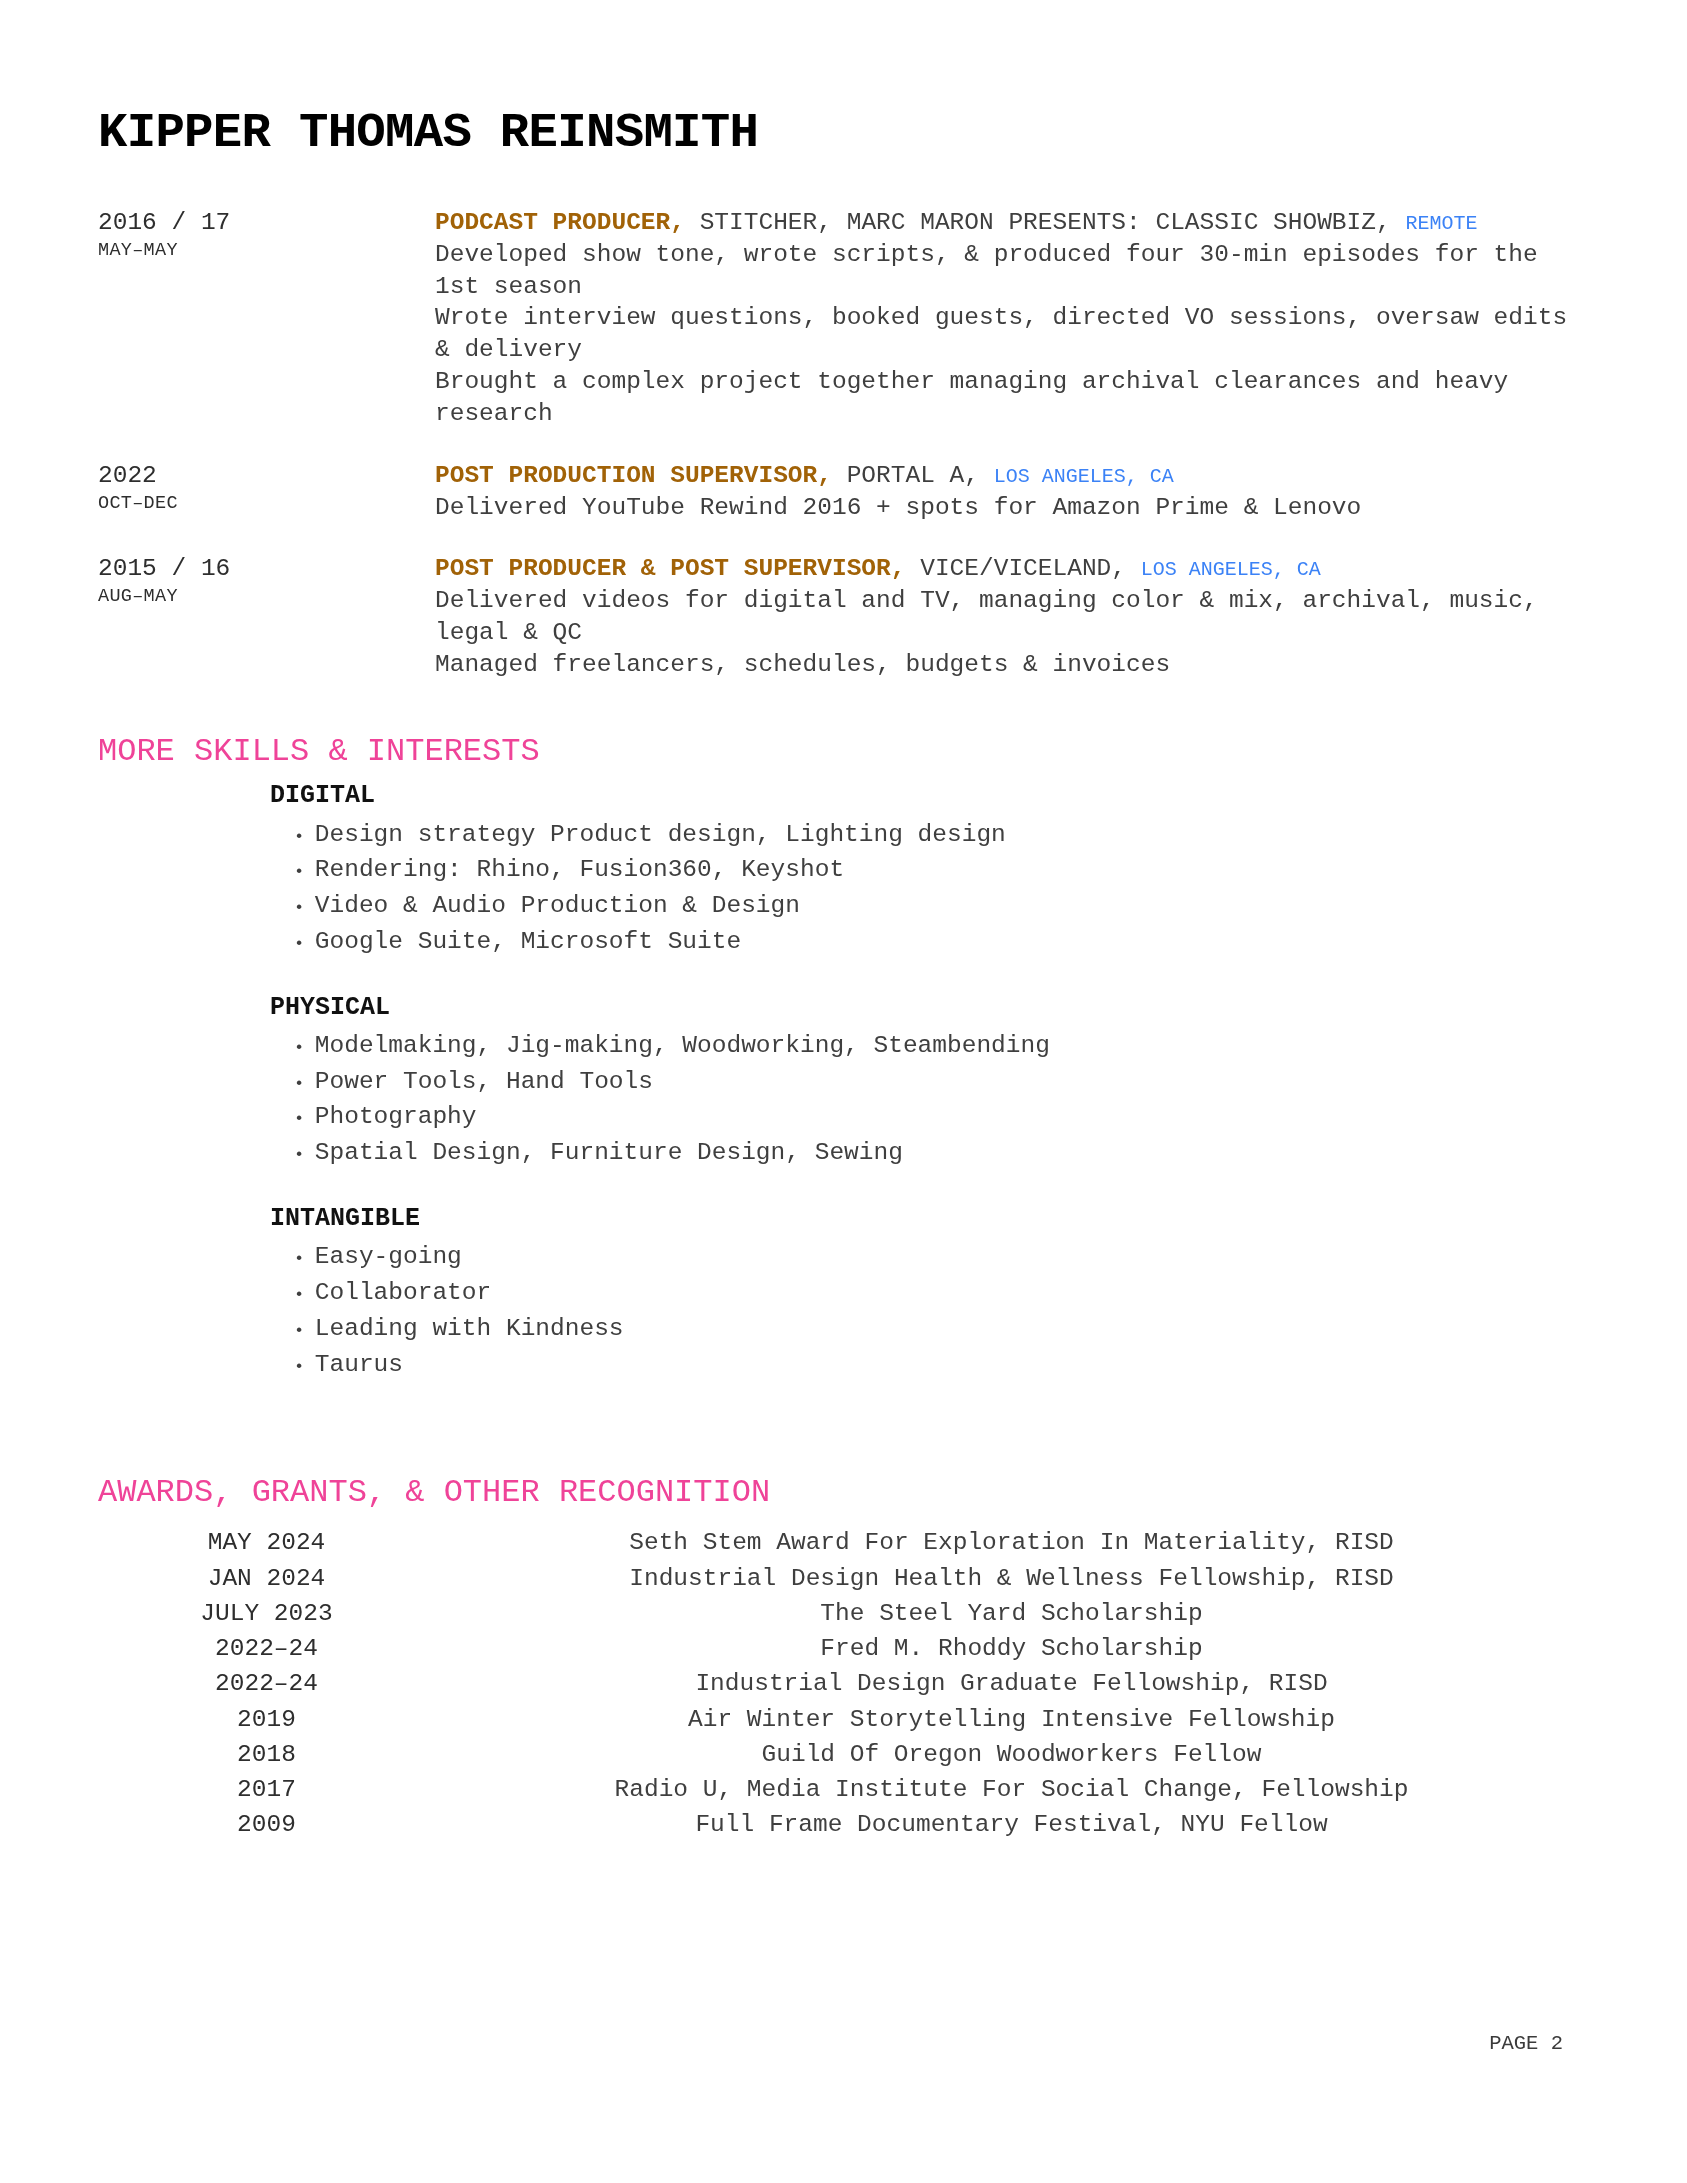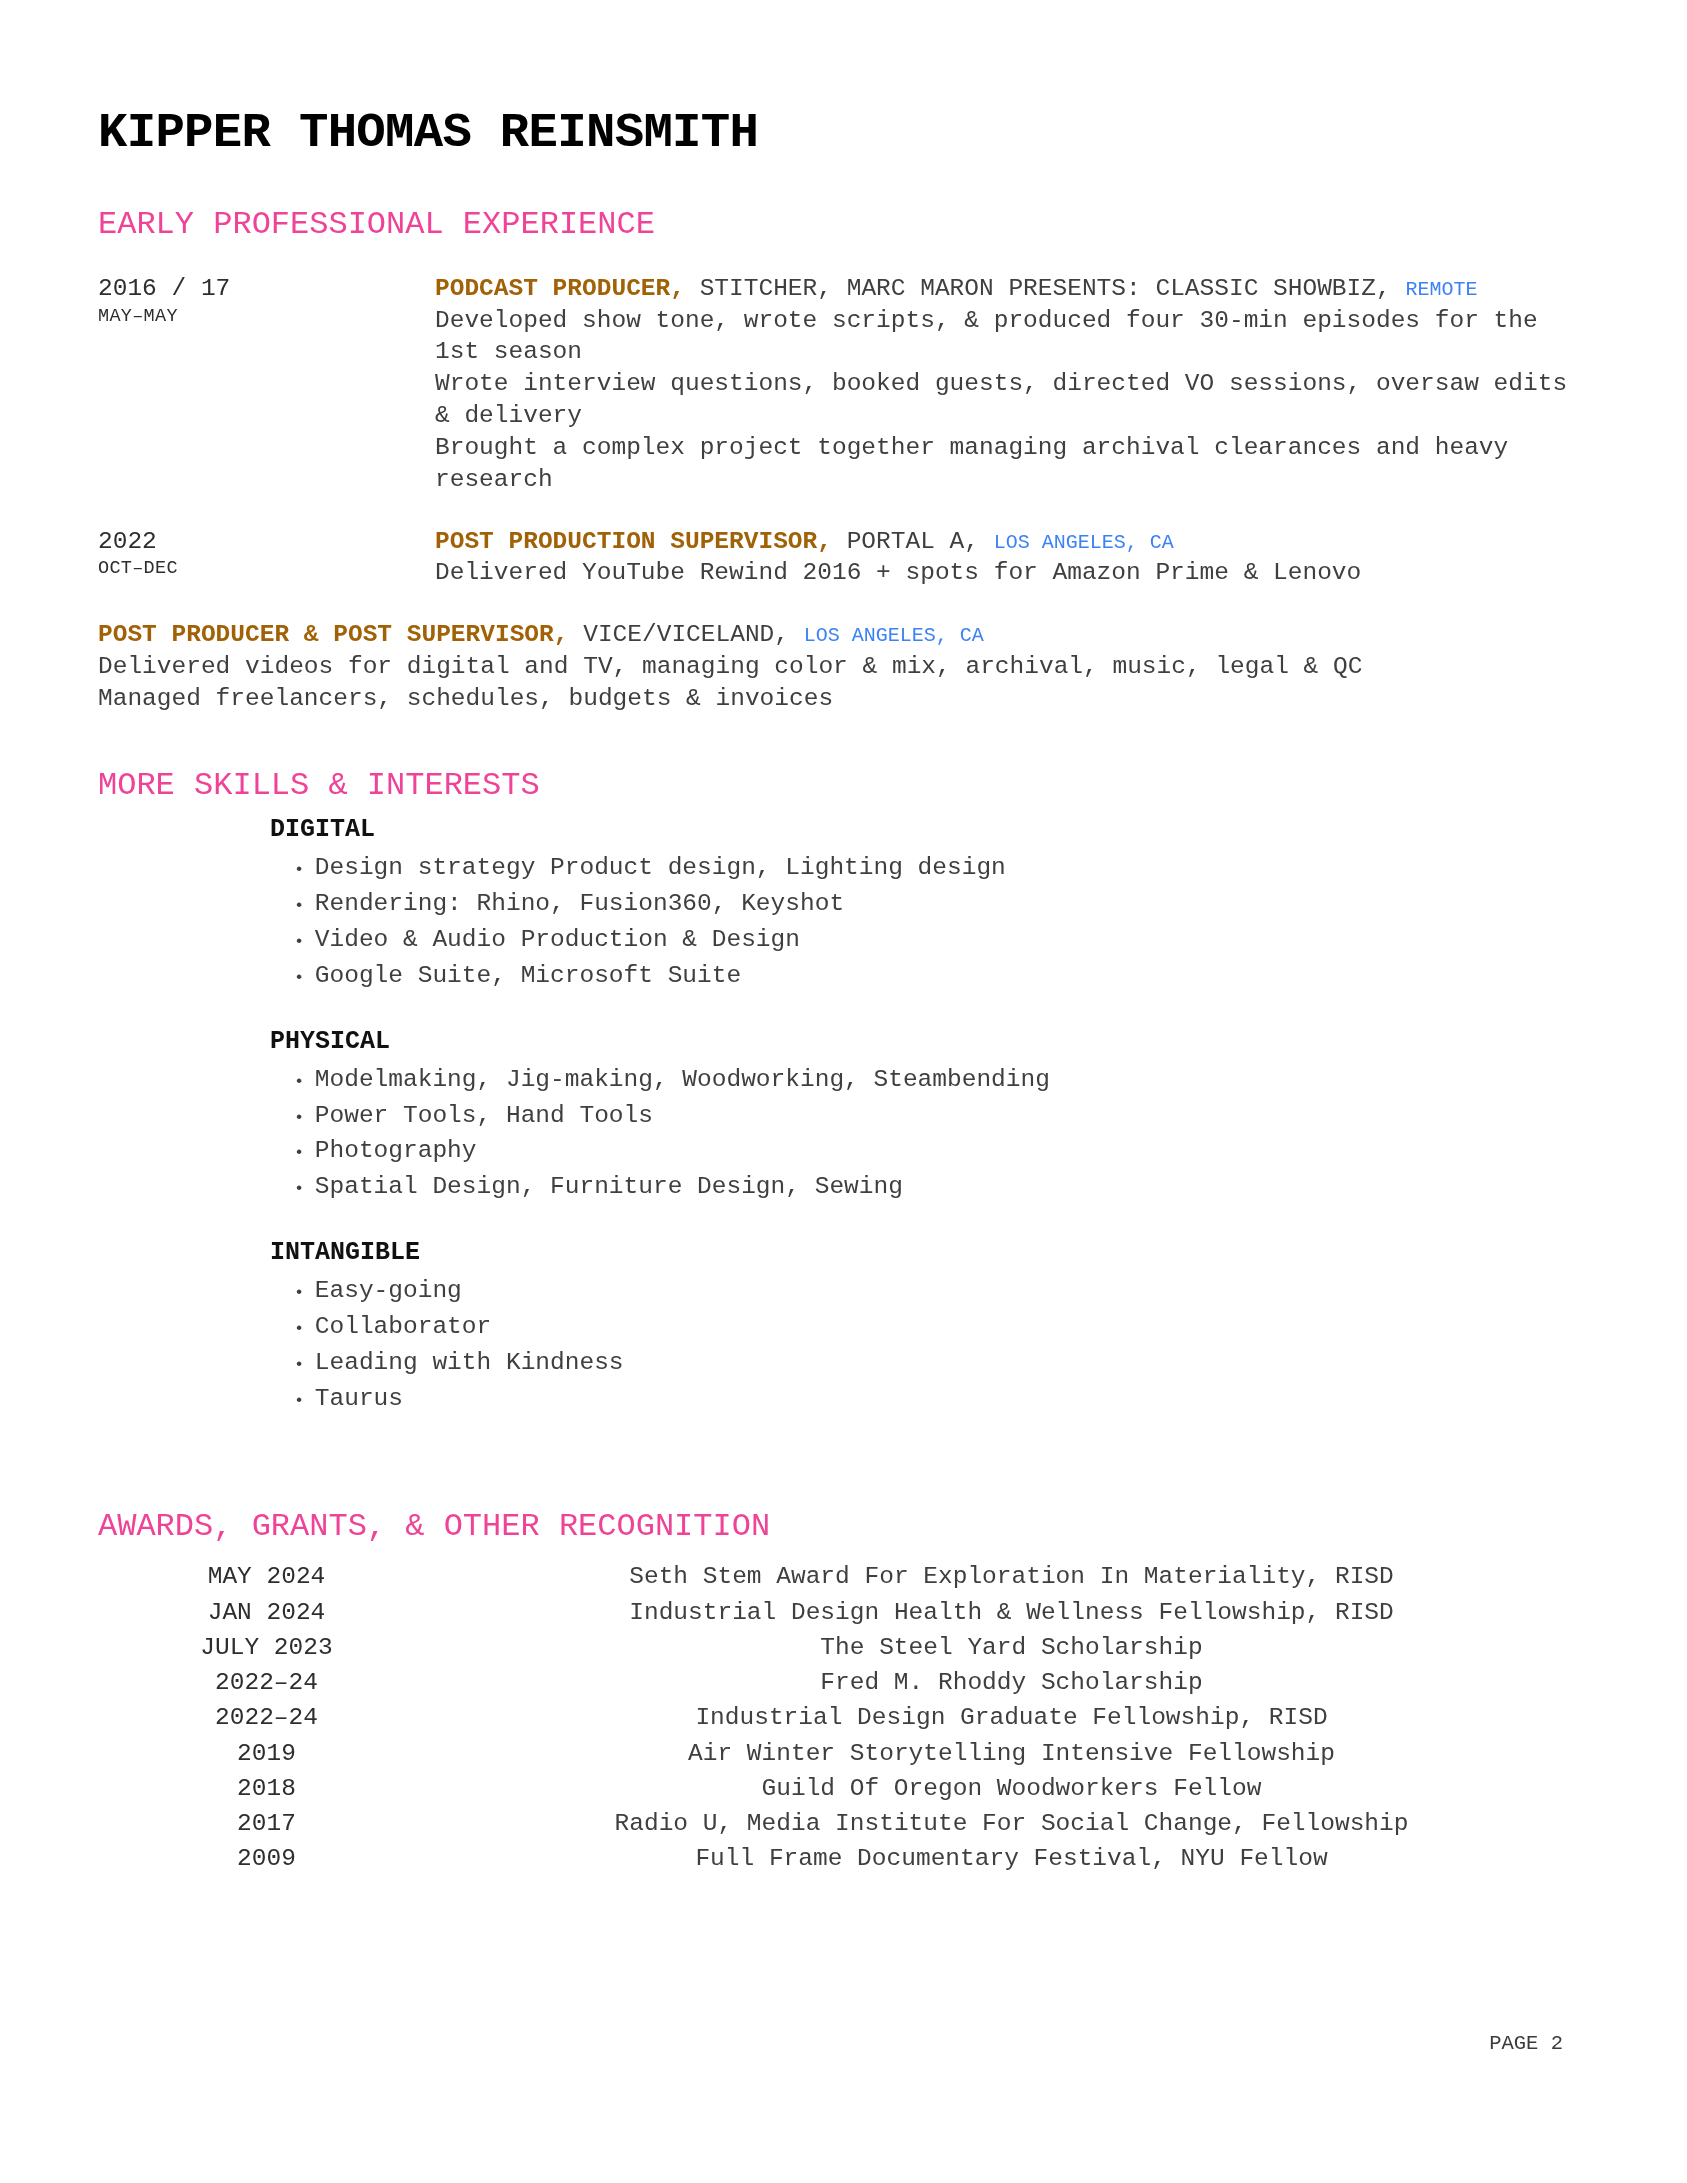--- a/index.html
+++ b/index.html
@@ -75,21 +75,20 @@
 </style>
 </head>
 <body>
 
 <div class="doc">
   <div class="inner">
 
     <h1 class="name">KIPPER THOMAS REINSMITH</h1>
 
     <div class="section section-experience">
-      <h2 class="section-title">EARLY PROFESSIONAL EXPERIENCE</h2>
 
       <div class="job-row">
         <div class="job-dates">
           <div class="job-years">2016 / 17</div>
           <div class="job-months">MAY–MAY</div>
         </div>
         <div class="job-body">
           <div class="job-line">
             <span class="role">PODCAST PRODUCER,</span>
             <span class="company">STITCHER, MARC MARON PRESENTS: CLASSIC SHOWBIZ,</span>
@@ -110,20 +109,24 @@
           <div class="job-line">
             <span class="role">POST PRODUCTION SUPERVISOR,</span>
             <span class="company">PORTAL A,</span>
             <span class="loc">LOS ANGELES, CA</span>
           </div>
           <div class="job-line">Delivered YouTube Rewind 2016 + spots for Amazon Prime &amp; Lenovo</div>
         </div>
       </div>
 
       <div class="job-row">
+        <div class="job-dates">
+          <div class="job-years">2015 / 16</div>
+          <div class="job-months">AUG–MAY</div>
+        </div>
         <div class="job-body">
           <div class="job-line">
             <span class="role">POST PRODUCER &amp; POST SUPERVISOR,</span>
             <span class="company">VICE/VICELAND,</span>
             <span class="loc">LOS ANGELES, CA</span>
           </div>
           <div class="job-line">Delivered videos for digital and TV, managing color &amp; mix, archival, music, legal &amp; QC</div>
           <div class="job-line">Managed freelancers, schedules, budgets &amp; invoices</div>
         </div>
       </div>

